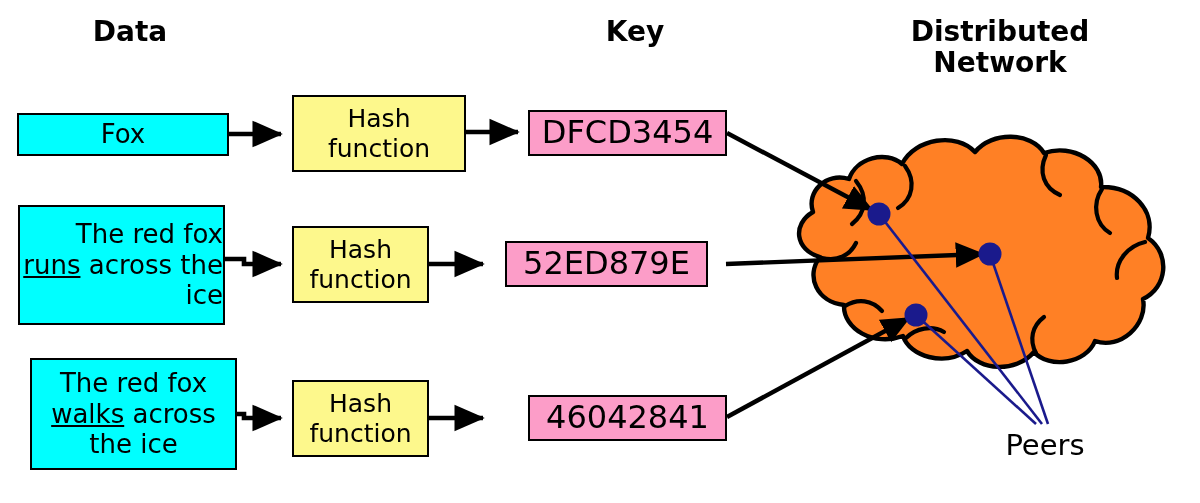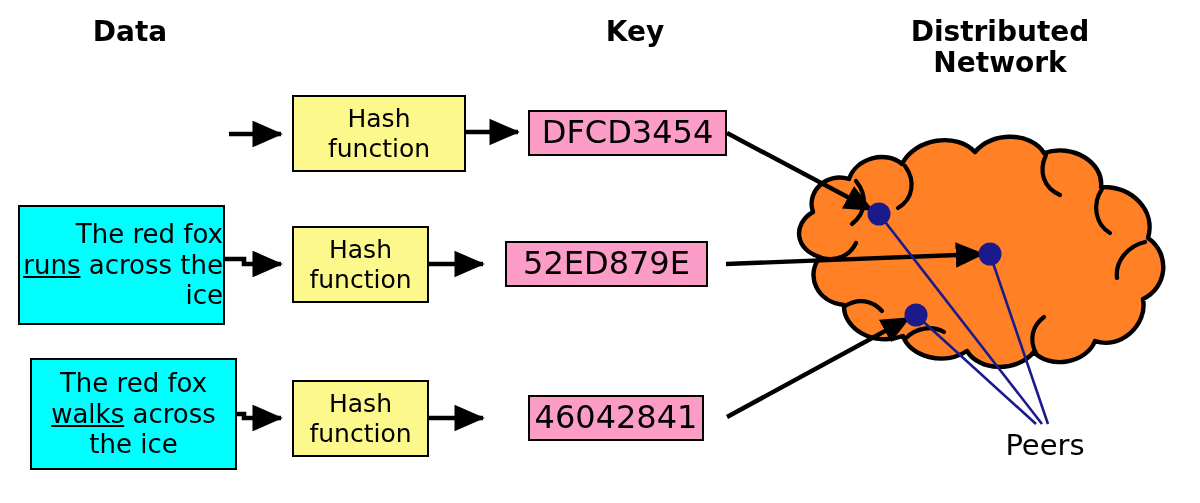--- a/index.html
+++ b/index.html
@@ -152,20 +152,23 @@
     <g>
       <circle cx="916" cy="315" r="11.5" fill="#1a1a8c"></circle>
     </g>
   </svg>
 
   <div class="col-heading" id="heading-data">Data</div>
   <div class="col-heading" id="heading-net">Distributed
 Network</div>
   <div class="col-heading" id="heading-key">Key</div>
 
+  <div class="node-box data-box" style="left:17px; top:113px; width:212px; height:43px;">
+    <span>Fox</span>
+  </div>
   <div class="node-box hash-box" style="left:292px; top:95px; width:174px; height:77px;">
     <span>Hash
 function</span>
   </div>
   <div class="node-box key-box" style="left:528px; top:110px; width:199px; height:46px;">
     <span>DFCD3454</span>
   </div>
 
   <div class="node-box data-box" style="left:18px; top:205px; width:207px; height:120px;text-align:right;">
     <span><span>The red fox
@@ -182,19 +185,19 @@
 
   <div class="node-box data-box" style="left:30px; top:358px; width:207px; height:112px;">
     <span><span>The red fox
 </span><span class="underline-word">walks</span><span> across
 the ice</span></span>
   </div>
   <div class="node-box hash-box" style="left:292px; top:380px; width:137px; height:77px;">
     <span>Hash
 function</span>
   </div>
-  <div class="node-box key-box" style="left:528px; top:395px; width:176px; height:46px;">
+  <div class="node-box key-box" style="left:528px; top:395px; width:199px; height:46px;">
     <span>46042841</span>
   </div>
 
   <div class="peers-label">Peers</div>
 
 </div>
 
 </body></html>

